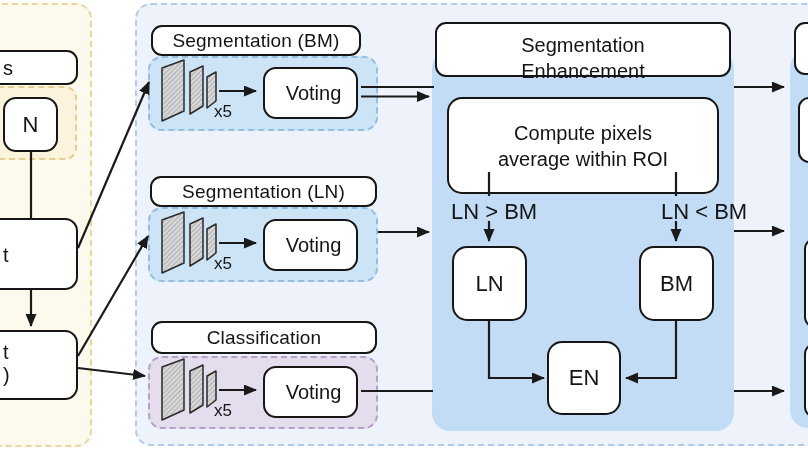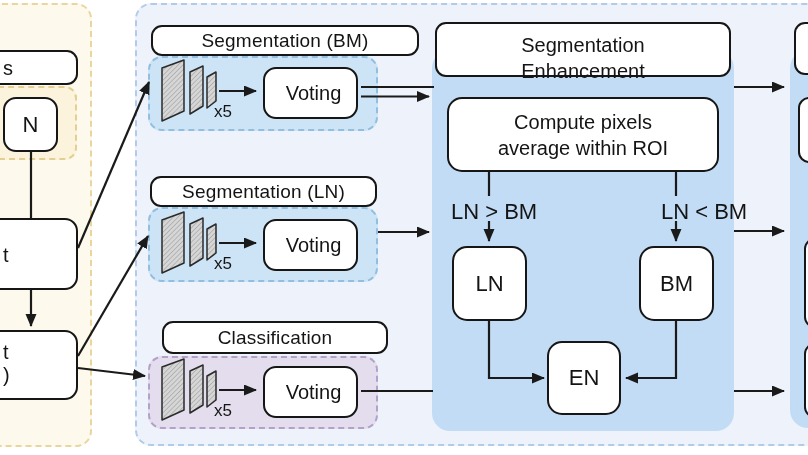--- a/index.html
+++ b/index.html
@@ -53,51 +53,51 @@
     <span>N</span>
   </div>
   <div class="abs wbox" style="left:-30px;top:218px;width:108px;height:72px;border-radius:13px;">
     <span class="lbl-span frag" style="left:31px;top:24px;">t</span>
   </div>
   <div class="abs wbox" style="left:-30px;top:330px;width:108px;height:70px;border-radius:13px;">
     <span class="lbl-span frag" style="left:31px;top:9px;">t</span>
     <span class="lbl-span frag" style="left:31px;top:32px;">)</span>
   </div>
 
-  <div class="abs wbox hdr" style="left:151px;top:25px;width:268px;height:31px;">
+  <div class="abs wbox hdr" style="left:151px;top:25px;width:210px;height:31px;">
     <span>Segmentation (BM)</span>
   </div>
   <div class="abs wbox voting" style="left:263px;top:67px;width:95px;height:52px;">
     <span>Voting</span>
   </div>
   <span class="lbl-span x5" style="left:214px;top:102px;">x5</span>
 
   <div class="abs wbox hdr" style="left:150px;top:176px;width:227px;height:31px;">
     <span>Segmentation (LN)</span>
   </div>
   <div class="abs wbox voting" style="left:263px;top:219px;width:95px;height:52px;">
     <span>Voting</span>
   </div>
   <span class="lbl-span x5" style="left:214px;top:254px;">x5</span>
 
-  <div class="abs wbox hdr" style="left:151px;top:321px;width:226px;height:33px;margin-left:11px;">
+  <div class="abs wbox hdr" style="left:151px;top:321px;width:226px;height:33px;">
     <span>Classification</span>
   </div>
   <div class="abs wbox voting" style="left:263px;top:366px;width:95px;height:52px;">
     <span>Voting</span>
   </div>
   <span class="lbl-span x5" style="left:214px;top:401px;">x5</span>
 
   <div class="abs wbox hdr2" style="left:435px;top:22px;width:296px;height:55px;">
     <span>
       <span style="display:block;margin-top:16px;">Segmentation</span>
       <span style="display:block;">Enhancement</span>
     </span>
   </div>
-  <div class="abs wbox hdr2" style="left:447px;top:97px;width:272px;height:75px;border-radius:15px;">
+  <div class="abs wbox hdr2" style="left:447px;top:97px;width:272px;height:97px;border-radius:15px;">
     <span>
       <span style="display:block;">Compute pixels</span>
       <span style="display:block;">average within ROI</span>
     </span>
   </div>
   <span class="lbl-span cond" style="left:451px;top:199px;">LN &gt; BM</span>
   <span class="lbl-span cond" style="left:637px;top:199px;margin-left:24px;">LN &lt; BM</span>
   <div class="abs wbox node" style="left:452px;top:246px;width:75px;height:75px;">
     <span>LN</span>
   </div>

